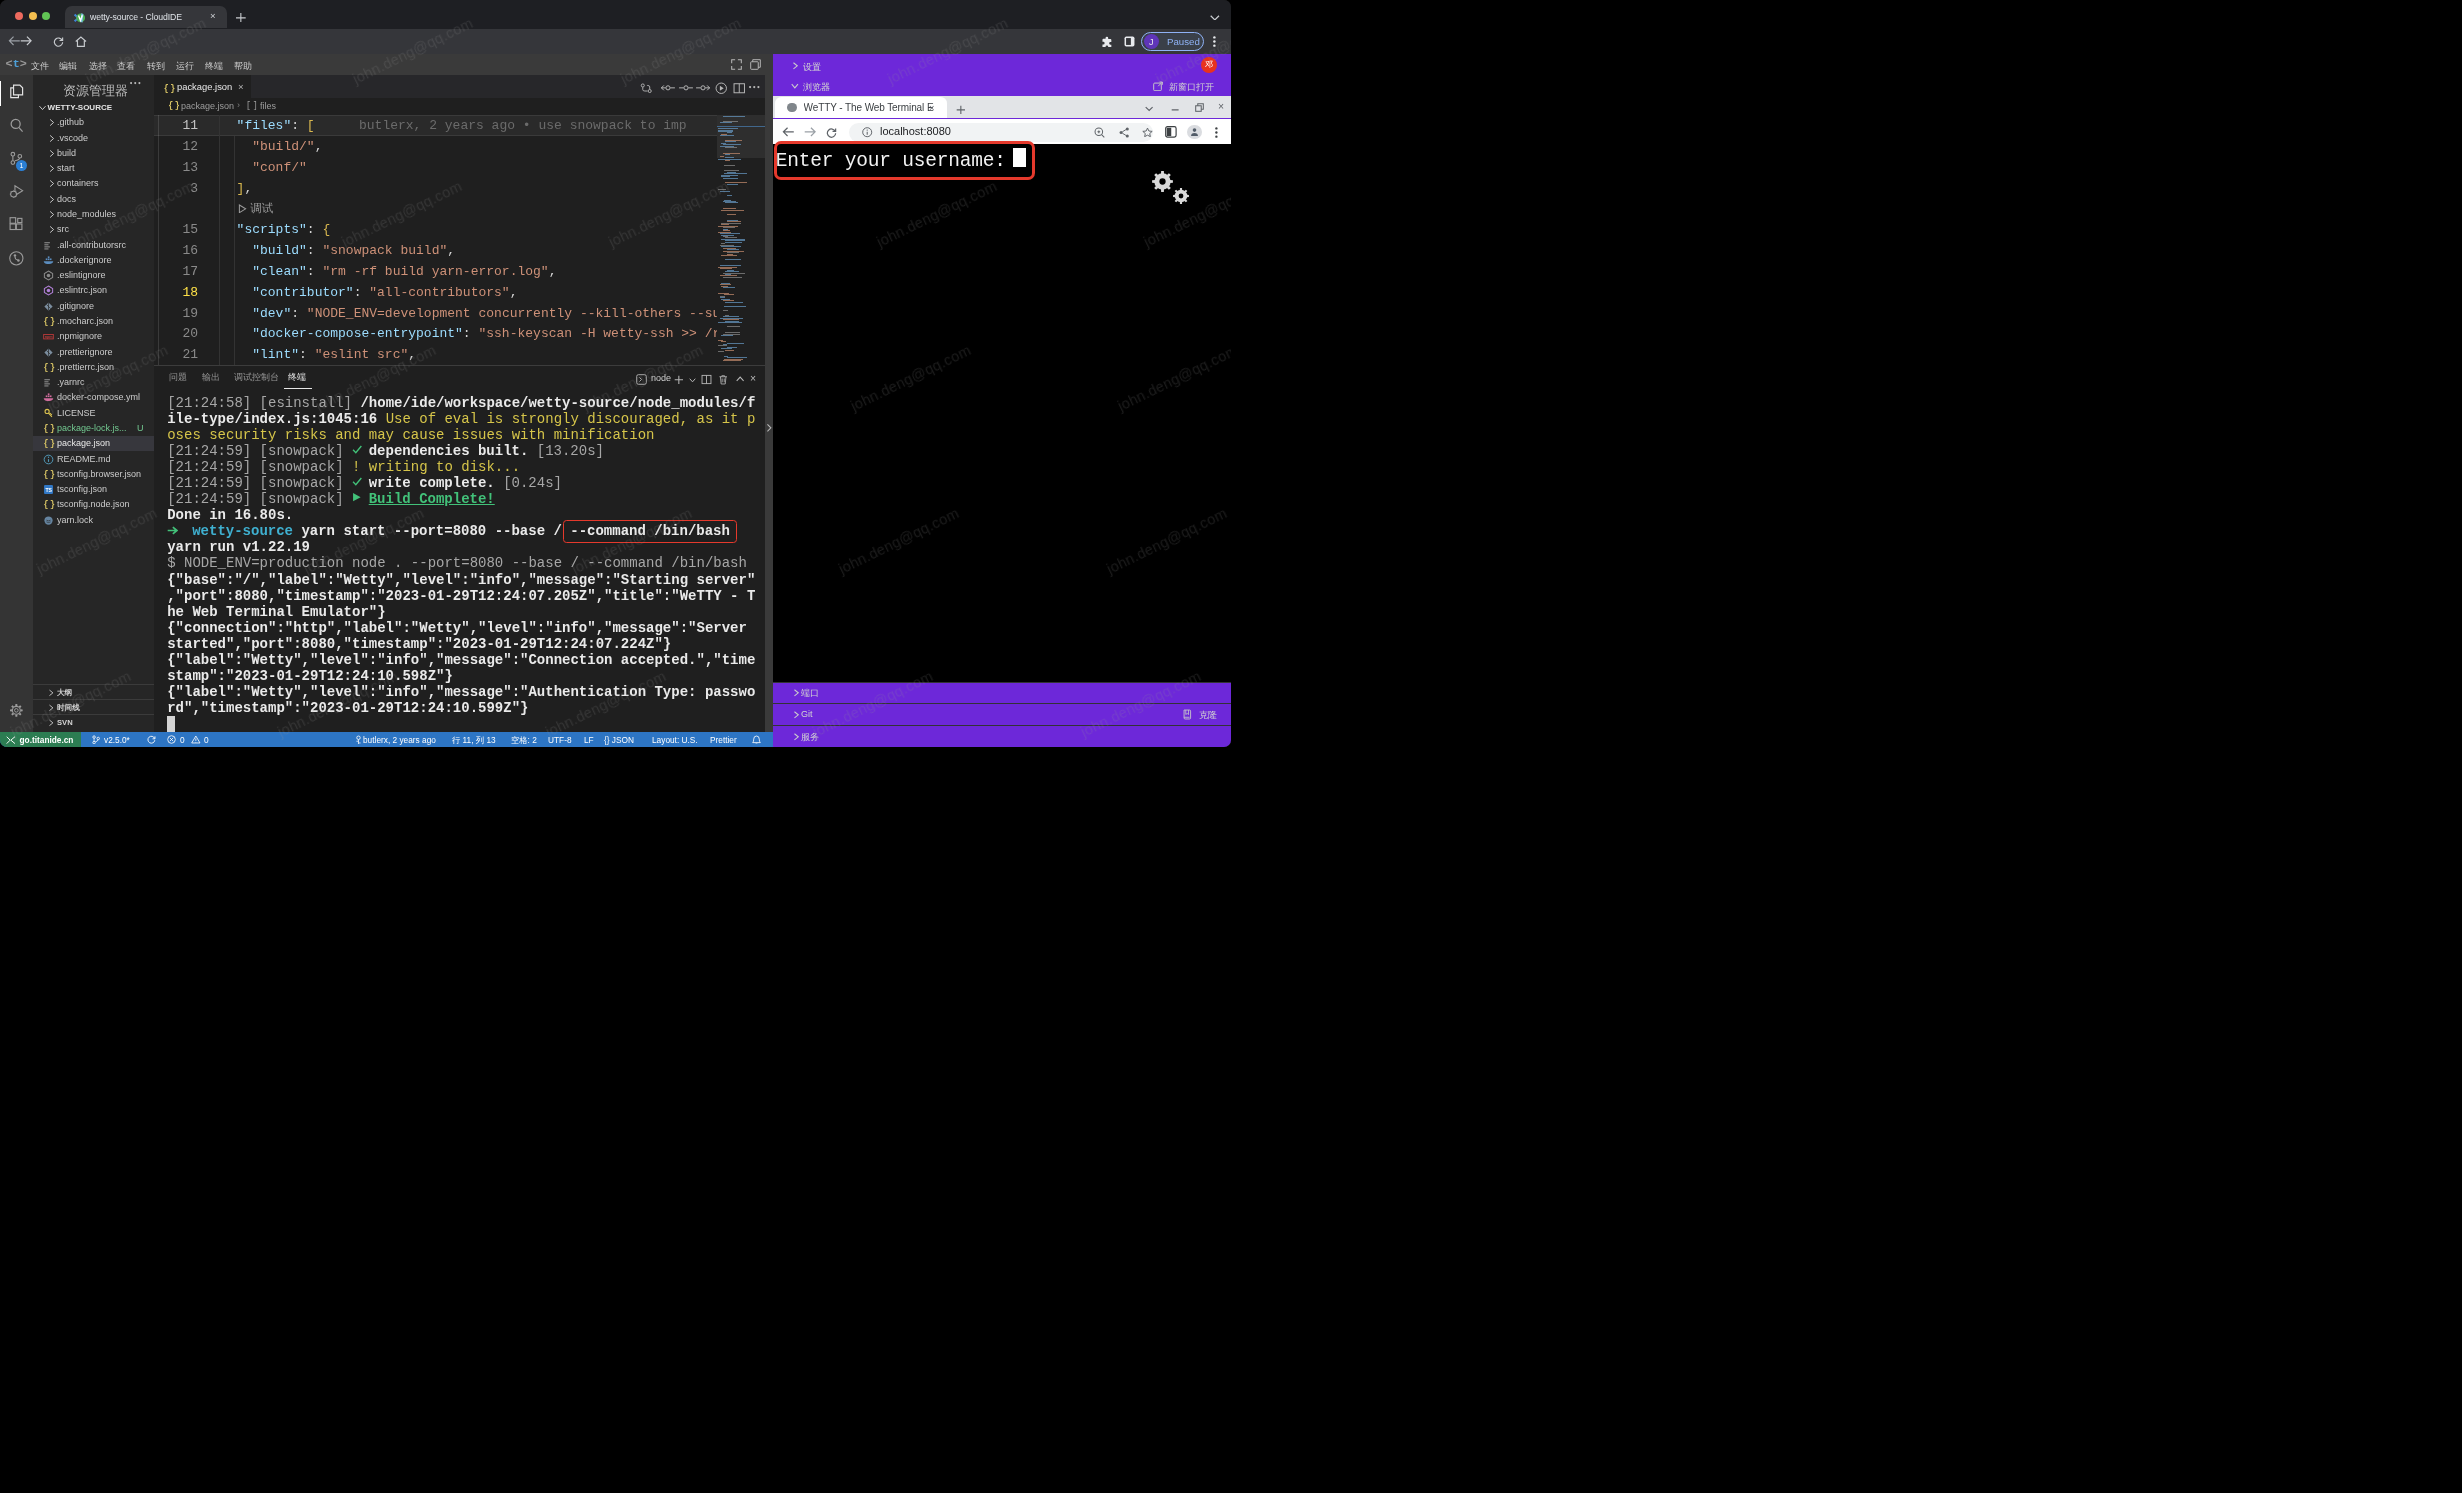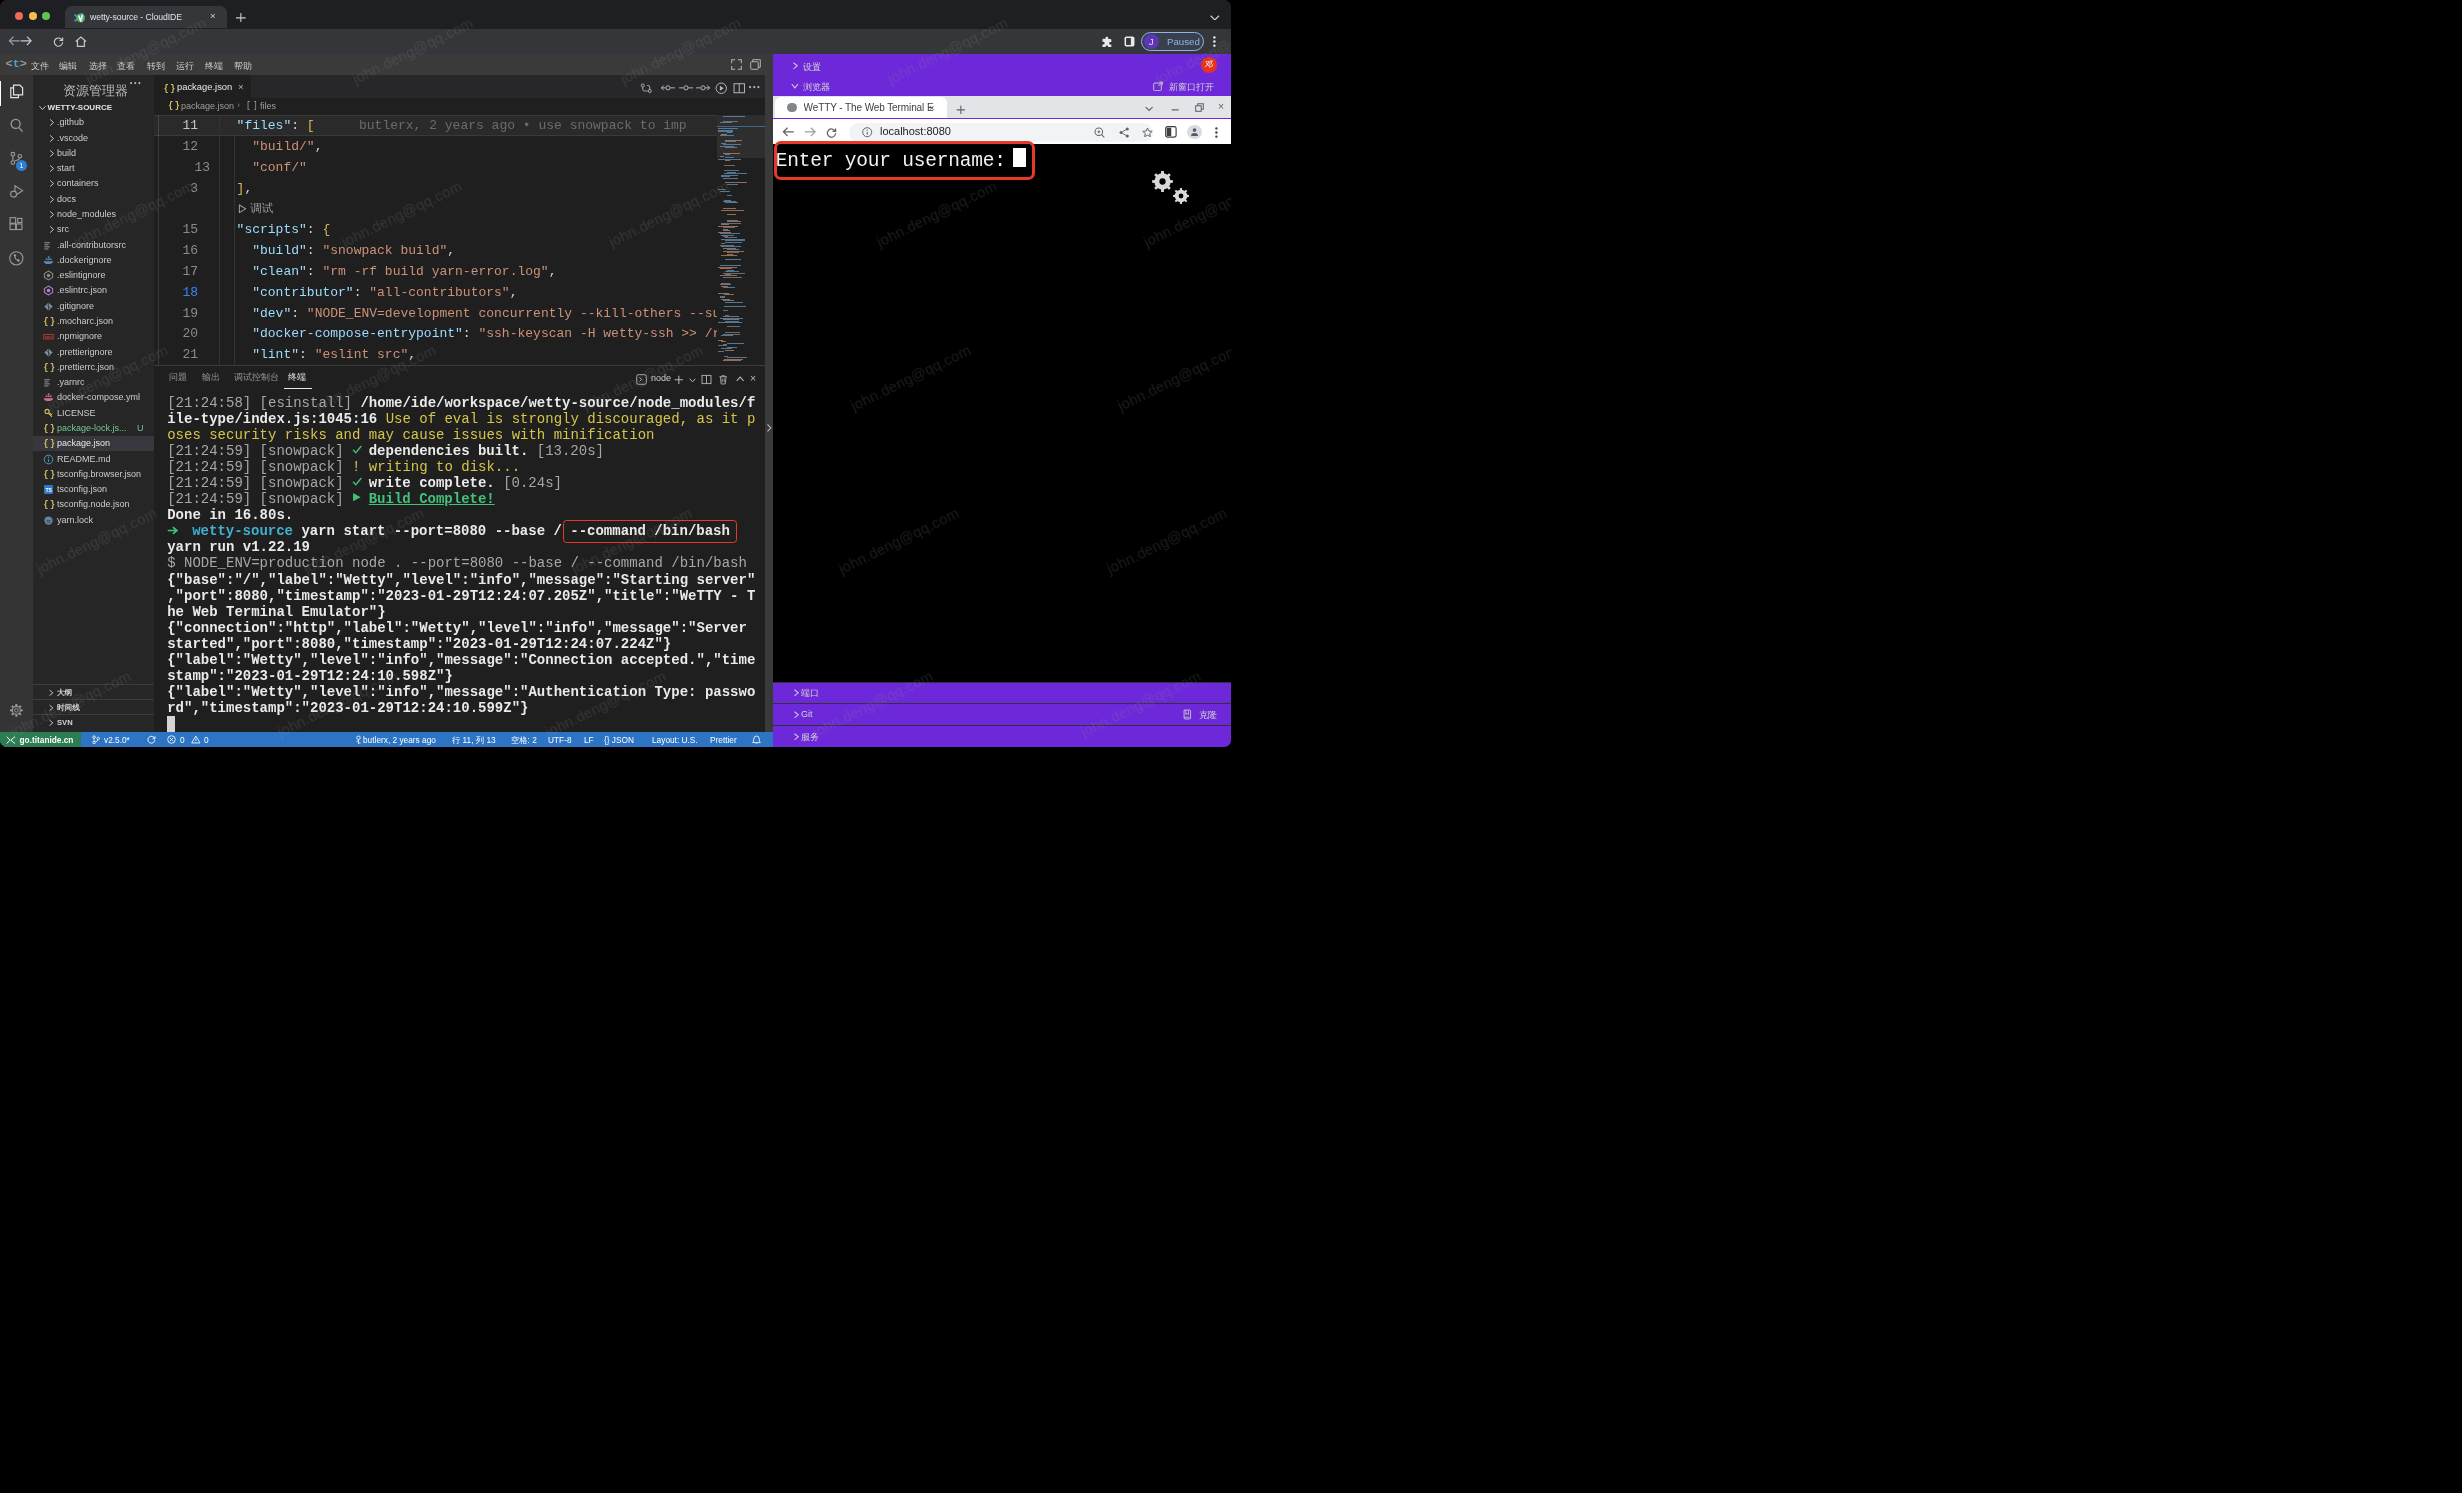--- a/index.html
+++ b/index.html
@@ -420,34 +420,34 @@
       </div>
       <div class="abs" style="left:0;top:40px;width:563px;height:250px;overflow:hidden">
         <div class="abs" style="left:0;top:0;width:563px;height:21px;background:rgba(255,255,255,0.05);border-top:0.7px solid rgba(255,255,255,0.08);border-bottom:0.7px solid rgba(255,255,255,0.08)"></div>
         <div class="abs" style="left:65px;top:0;width:0.7px;height:250px;background:#333"></div>
         <div class="abs" style="left:80px;top:21px;width:0.7px;height:229px;background:#333"></div>
         <div class="lnum" style="left:0;top:0px;color:#c4c4c4">11</div>
         <div class="codeline" style="left:67px;top:0px"><span class="p">  </span><span class="k">"files"</span><span class="p">: </span><span class="b1">[</span></div>
         <div class="abs" style="left:205px;top:0px;height:21px;line-height:21px;font-family:'Liberation Mono',monospace;font-size:13px;color:#6b6b6b;white-space:pre">butlerx, 2 years ago • use snowpack to imp</div>
         <div class="lnum" style="left:0;top:21px;color:#8a8a8a">12</div>
         <div class="codeline" style="left:67px;top:21px"><span class="p">    </span><span class="s">"build/"</span><span class="p">,</span></div>
-        <div class="lnum" style="left:12px;top:42px;color:#8a8a8a">13</div>
+        <div class="lnum" style="left:0;top:42px;color:#8a8a8a">13</div>
         <div class="codeline" style="left:67px;top:42px"><span class="p">    </span><span class="s">"conf/"</span></div>
         <div class="lnum" style="left:0;top:63px;color:#8a8a8a">3</div>
         <div class="codeline" style="left:67px;top:63px"><span class="p">  </span><span class="b1">]</span><span class="p">,</span></div>
         <div class="abs" style="left:84px;top:83px;height:21px;line-height:21.5px;color:#9a9a9a;font-size:11.5px;white-space:nowrap"><svg style="vertical-align:-1.4px" width="9" height="9.7" viewBox="0 0 13 14">
             <path d="M2 1.5 L11 7 L2 12.5 Z" stroke="#9a9a9a" stroke-width="1.5" fill="none"></path>
           </svg> 调试</div>
         <div class="lnum" style="left:0;top:104px;color:#8a8a8a">15</div>
         <div class="codeline" style="left:67px;top:104px"><span class="p">  </span><span class="k">"scripts"</span><span class="p">: </span><span class="b1">{</span></div>
         <div class="lnum" style="left:0;top:125px;color:#8a8a8a">16</div>
         <div class="codeline" style="left:67px;top:125px"><span class="p">    </span><span class="k">"build"</span><span class="p">: </span><span class="s">"snowpack build"</span><span class="p">,</span></div>
         <div class="lnum" style="left:0;top:146px;color:#8a8a8a">17</div>
         <div class="codeline" style="left:67px;top:146px"><span class="p">    </span><span class="k">"clean"</span><span class="p">: </span><span class="s">"rm -rf build yarn-error.log"</span><span class="p">,</span></div>
-        <div class="lnum" style="left:0;top:167px;color:#3b82f6">18</div>
+        <div class="lnum" style="left:0;top:167px;color:#fde047">18</div>
         <div class="codeline" style="left:67px;top:167px"><span class="p">    </span><span class="k">"contributor"</span><span class="p">: </span><span class="s">"all-contributors"</span><span class="p">,</span></div>
         <div class="lnum" style="left:0;top:188px;color:#8a8a8a">19</div>
         <div class="codeline" style="left:67px;top:188px"><span class="p">    </span><span class="k">"dev"</span><span class="p">: </span><span class="s">"NODE_ENV=development concurrently --kill-others --succ"</span></div>
         <div class="lnum" style="left:0;top:208px;color:#8a8a8a">20</div>
         <div class="codeline" style="left:67px;top:208px"><span class="p">    </span><span class="k">"docker-compose-entrypoint"</span><span class="p">: </span><span class="s">"ssh-keyscan -H wetty-ssh &gt;&gt; /root/.ssh"</span></div>
         <div class="lnum" style="left:0;top:229px;color:#8a8a8a">21</div>
         <div class="codeline" style="left:67px;top:229px"><span class="p">    </span><span class="k">"lint"</span><span class="p">: </span><span class="s">"eslint src"</span><span class="p">,</span></div>
       </div>
       <div id="minimap">
         <div class="abs" style="left:0;top:0;width:48px;height:43px;background:rgba(255,255,255,0.07)"></div>

